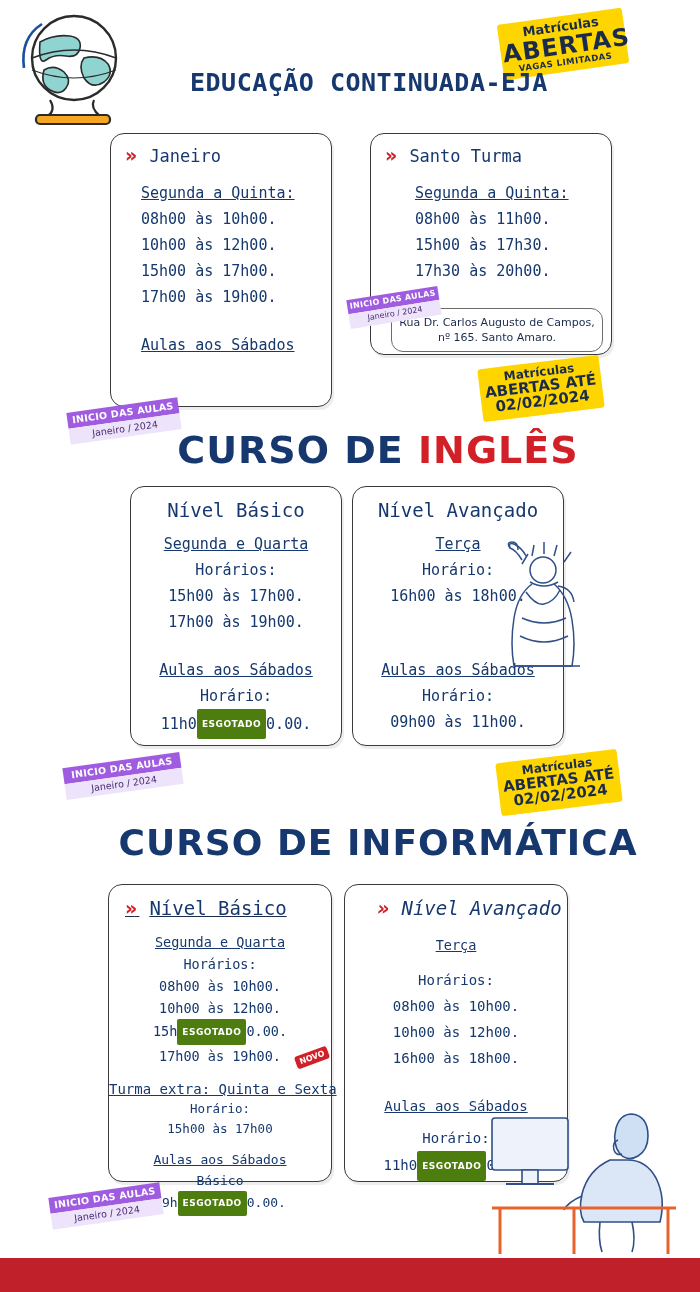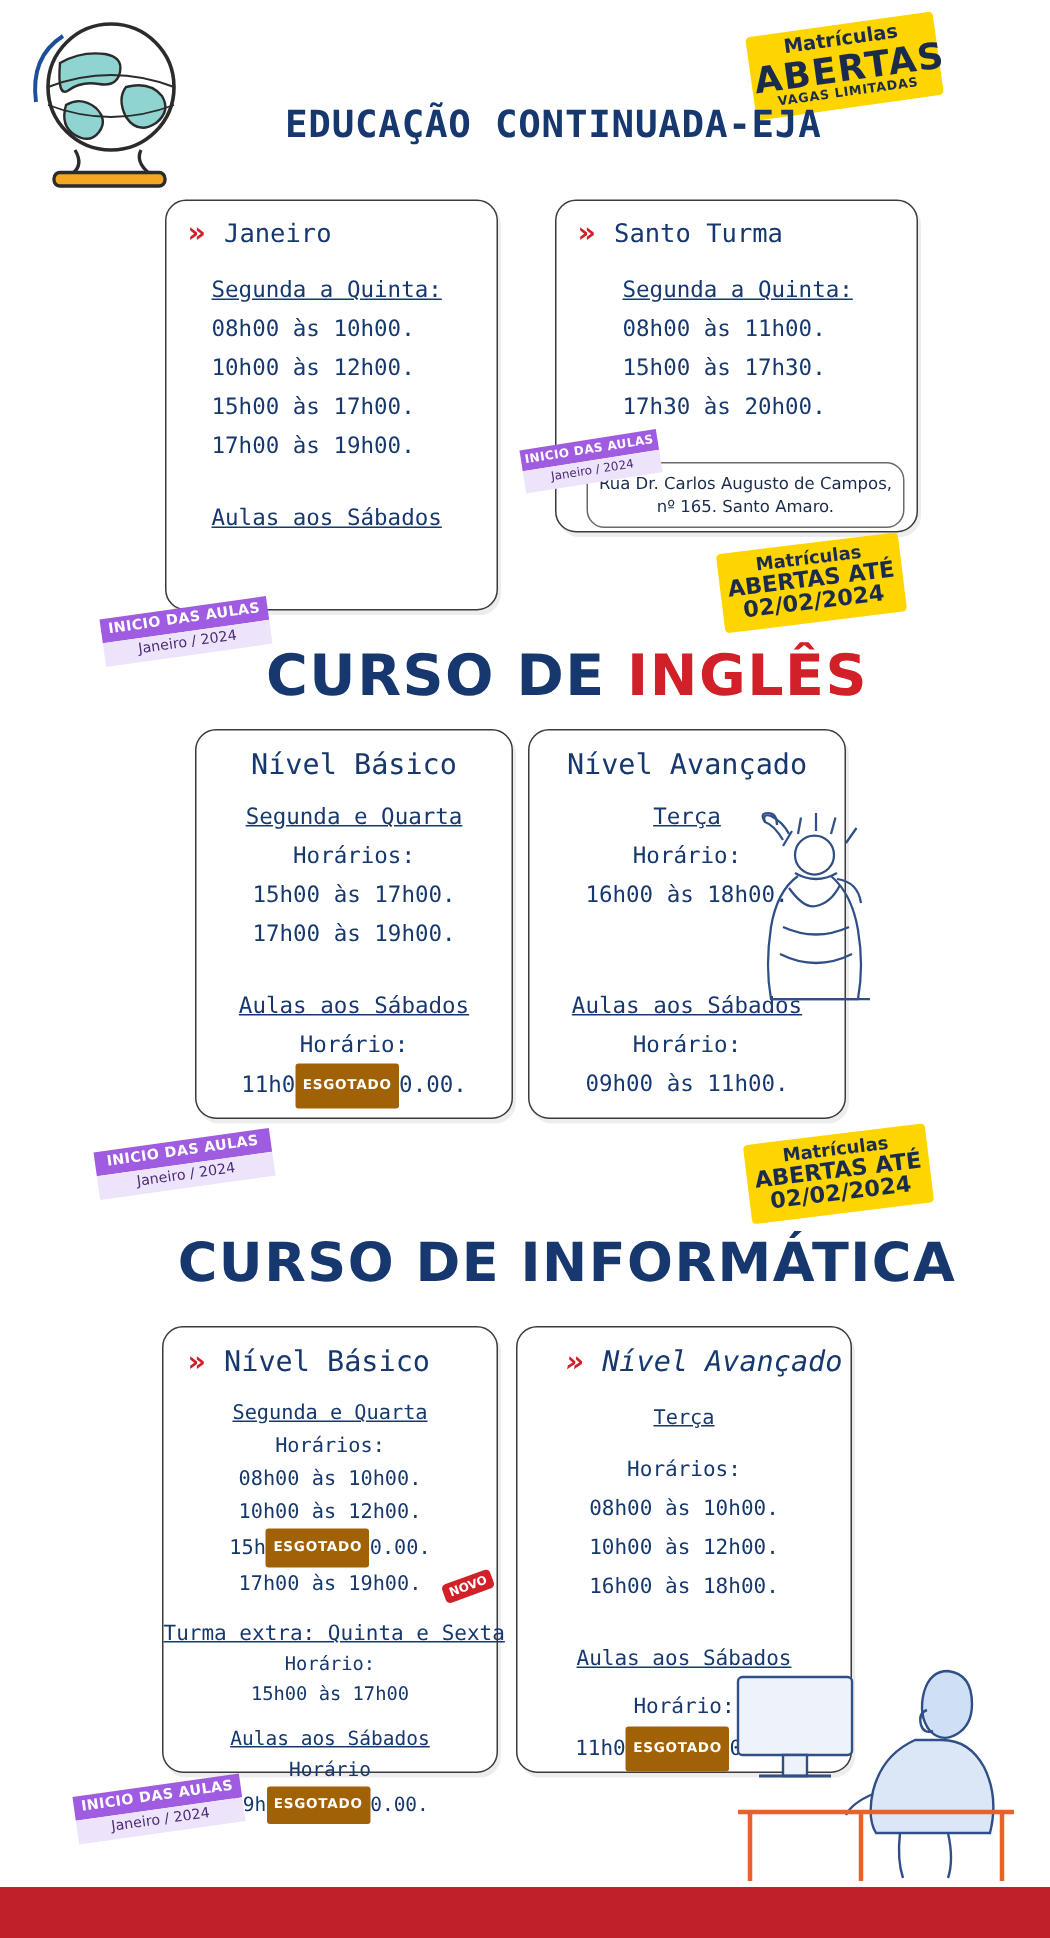--- a/index.html
+++ b/index.html
@@ -52,21 +52,21 @@
   }
 
   
   .sticker{
     position:absolute;
     font-family:"DejaVu Sans", sans-serif;
     color:#1a2b4c;text-align:center;line-height:1.05;
   }
   .st-yellow{background:#ffd500;border-radius:3px;}
   .esgotado{
-    display:inline-block;background:#a16207;color:#fff;font-size:9px;font-weight:bold;
+    display:inline-block;background:#4d7c0f;color:#fff;font-size:9px;font-weight:bold;
     padding:2px 5px;border-radius:2px;letter-spacing:.5px;vertical-align:middle;
     font-family:"DejaVu Sans", sans-serif;
   }
   .novo{
     position:absolute;background:#d12027;color:#fff;font-size:8px;font-weight:bold;
     border-radius:3px;padding:2px 4px;transform:rotate(-20deg);
     font-family:"DejaVu Sans", sans-serif;
   }
 
   
@@ -224,40 +224,40 @@
 
   <div class="sticker st-yellow mat-ate" style="left:498px;top:756px;">
     <div class="l1">Matrículas</div>
     <div class="l2">ABERTAS ATÉ</div>
     <div class="l3">02/02/2024</div>
   </div>
 
   <div class="h-big h-info">CURSO DE INFORMÁTICA</div>
 
   <div class="card" style="left:108px;top:884px;width:222px;height:296px;">
-    <div style="position:absolute;left:16px;top:12px;">
+    <div style="position:absolute;left:16px;top:12px;text-decoration:underline;">
       <span class="chev">»</span>
       <span class="ttl" style="margin-left:10px;font-size:19px;">Nível Básico</span>
     </div>
     <div class="center" style="position:absolute;left:0;top:46px;width:222px;">
       <div class="line u" style="font-size:13.5px;line-height:22px;">Segunda e Quarta</div>
       <div class="line" style="font-size:13.5px;line-height:22px;">Horários:</div>
       <div class="line" style="font-size:13.5px;line-height:22px;">08h00 às 10h00.</div>
       <div class="line" style="font-size:13.5px;line-height:22px;">10h00 às 12h00.</div>
       <div class="line" style="font-size:13.5px;line-height:22px;">
         <span>15h</span><span class="esgotado">ESGOTADO</span><span>0.00.</span>
       </div>
       <div class="line" style="font-size:13.5px;line-height:22px;">17h00 às 19h00.</div>
       <div style="height:12px;"></div>
       <div class="line u" style="font-size:14px;line-height:20px;">Turma extra: Quinta e Sexta</div>
       <div class="line" style="font-size:12.5px;line-height:20px;">Horário:</div>
       <div class="line" style="font-size:12.5px;line-height:20px;">15h00 às 17h00</div>
       <div style="height:10px;"></div>
       <div class="line u" style="font-size:13px;line-height:21px;">Aulas aos Sábados</div>
-      <div class="line" style="font-size:13px;line-height:21px;">Horário</div>
+      <div class="line" style="font-size:13px;line-height:21px;">Básico</div>
       <div class="line" style="font-size:13px;line-height:21px;">
         <span>09h</span><span class="esgotado">ESGOTADO</span><span>0.00.</span>
       </div>
     </div>
     <div class="novo" style="left:186px;top:166px;">NOVO</div>
   </div>
 
   <div class="card" style="left:344px;top:884px;width:222px;height:296px;">
     <div style="position:absolute;left:32px;top:12px;font-style:italic;">
       <span class="chev">»</span>

